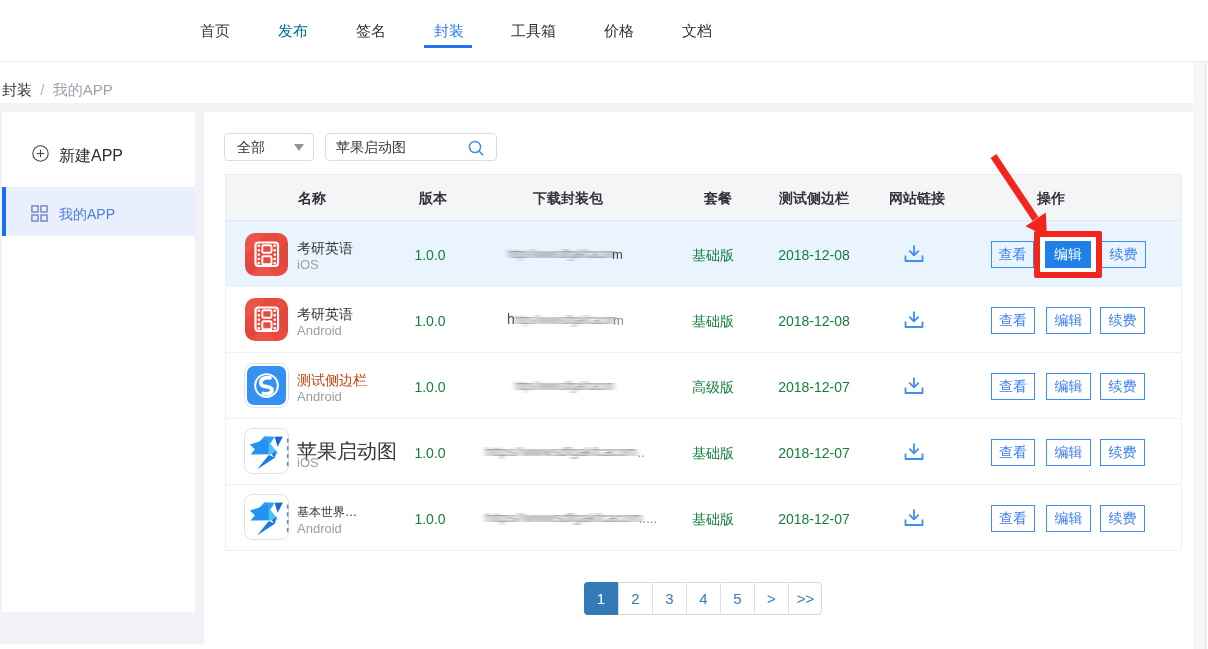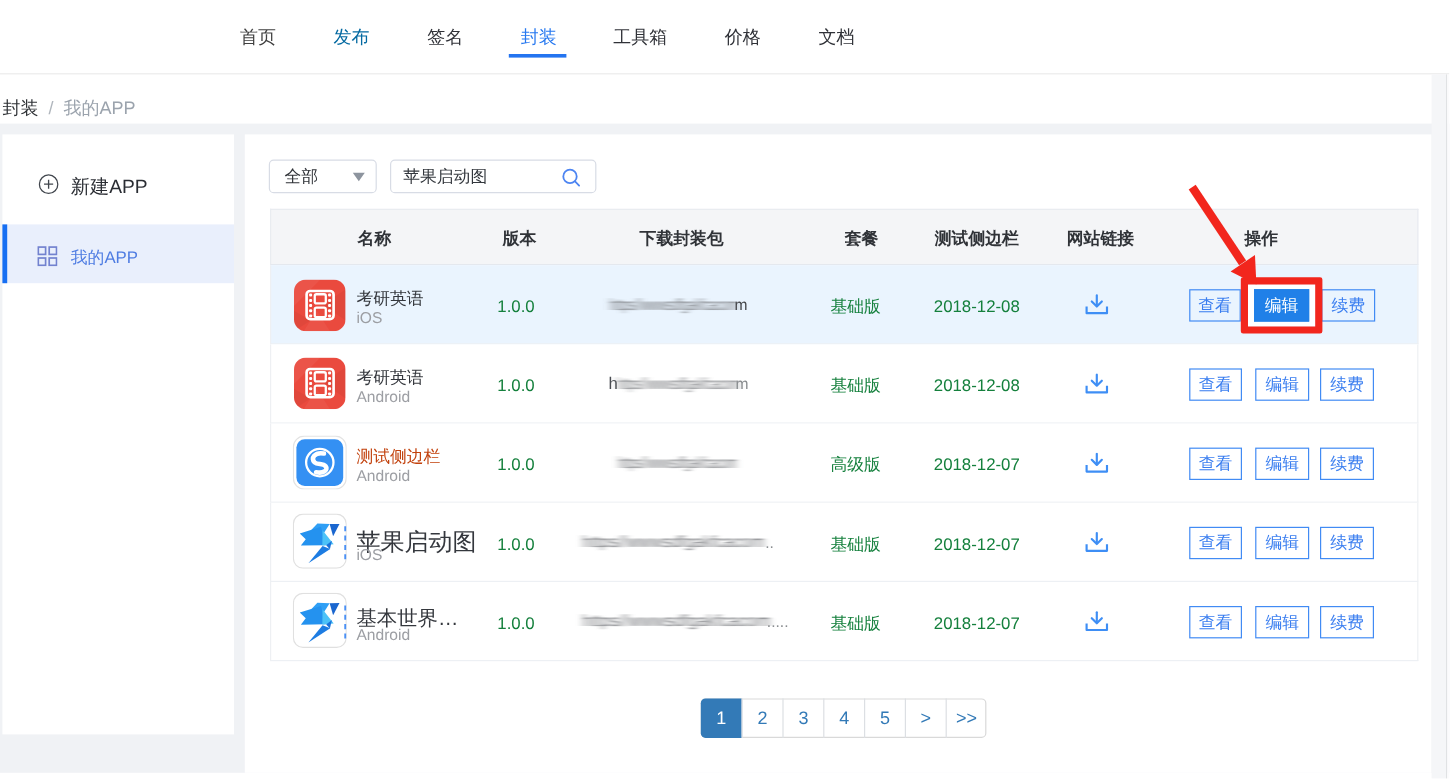--- a/index.html
+++ b/index.html
@@ -227,21 +227,21 @@
 <polygon points="30.7,8.7 38.9,8.6 33.6,18.8" fill="#1a66cf"></polygon>
 <polygon points="20.5,8.3 30.7,8.7 23.8,19.5 14.8,14.3" fill="#2f9ff5"></polygon>
 <polygon points="5.8,16.5 23.5,11 27.6,26.3 6.7,26.6 10.8,21.3" fill="#2492ef"></polygon>
 <polygon points="24.8,13.8 34.1,25.6 24.6,26.5" fill="#4cc2f8"></polygon>
 <polygon points="27.8,26.4 32.6,22.6 30.9,29.8" fill="#1b72da"></polygon>
 <polygon points="24.8,27 31.2,29.6 13,41.4" fill="#1d7ce2"></polygon>
 <g stroke="#4a90f5" stroke-width="1.6" stroke-dasharray="4.2,3.6">
         <line x1="43.7" y1="10.5" x2="43.7" y2="41"></line>
       </g>
 </svg>
-    <div class="abs" style="left:297px;top:504px;font-size:17px;color:#34373d">基本世界…</div>
+    <div class="abs" style="left:297px;top:504px;font-size:12px;color:#34373d">基本世界…</div>
 <div class="abs" style="left:297px;top:521px;font-size:13px;color:#9c9ea3">Android</div>
 <div class="cell" style="left:430px;top:511px">1.0.0</div>
 <svg class="abs" style="left:477px;top:507px" width="181" height="22" viewBox="0 0 181 22">
       <text x="8" y="15" font-family="Liberation Sans" font-size="13.5" fill="#75777b" filter="url(#mblur)" textLength="157" lengthAdjust="spacingAndGlyphs">https//wwwsdfgakfcacom</text>
       <text x="162" y="15.5" font-family="Liberation Sans" font-size="13" fill="#8a8d90">.....</text>
     </svg>
 <div class="cell" style="left:713px;top:511px">基础版</div>
 <div class="cell" style="left:814px;top:511px">2018-12-07</div>
 <svg class="abs" style="left:904px;top:509px" width="20" height="18" viewBox="0 0 20 18">
 <g fill="none" stroke="#3e8ef5" stroke-width="1.8">

